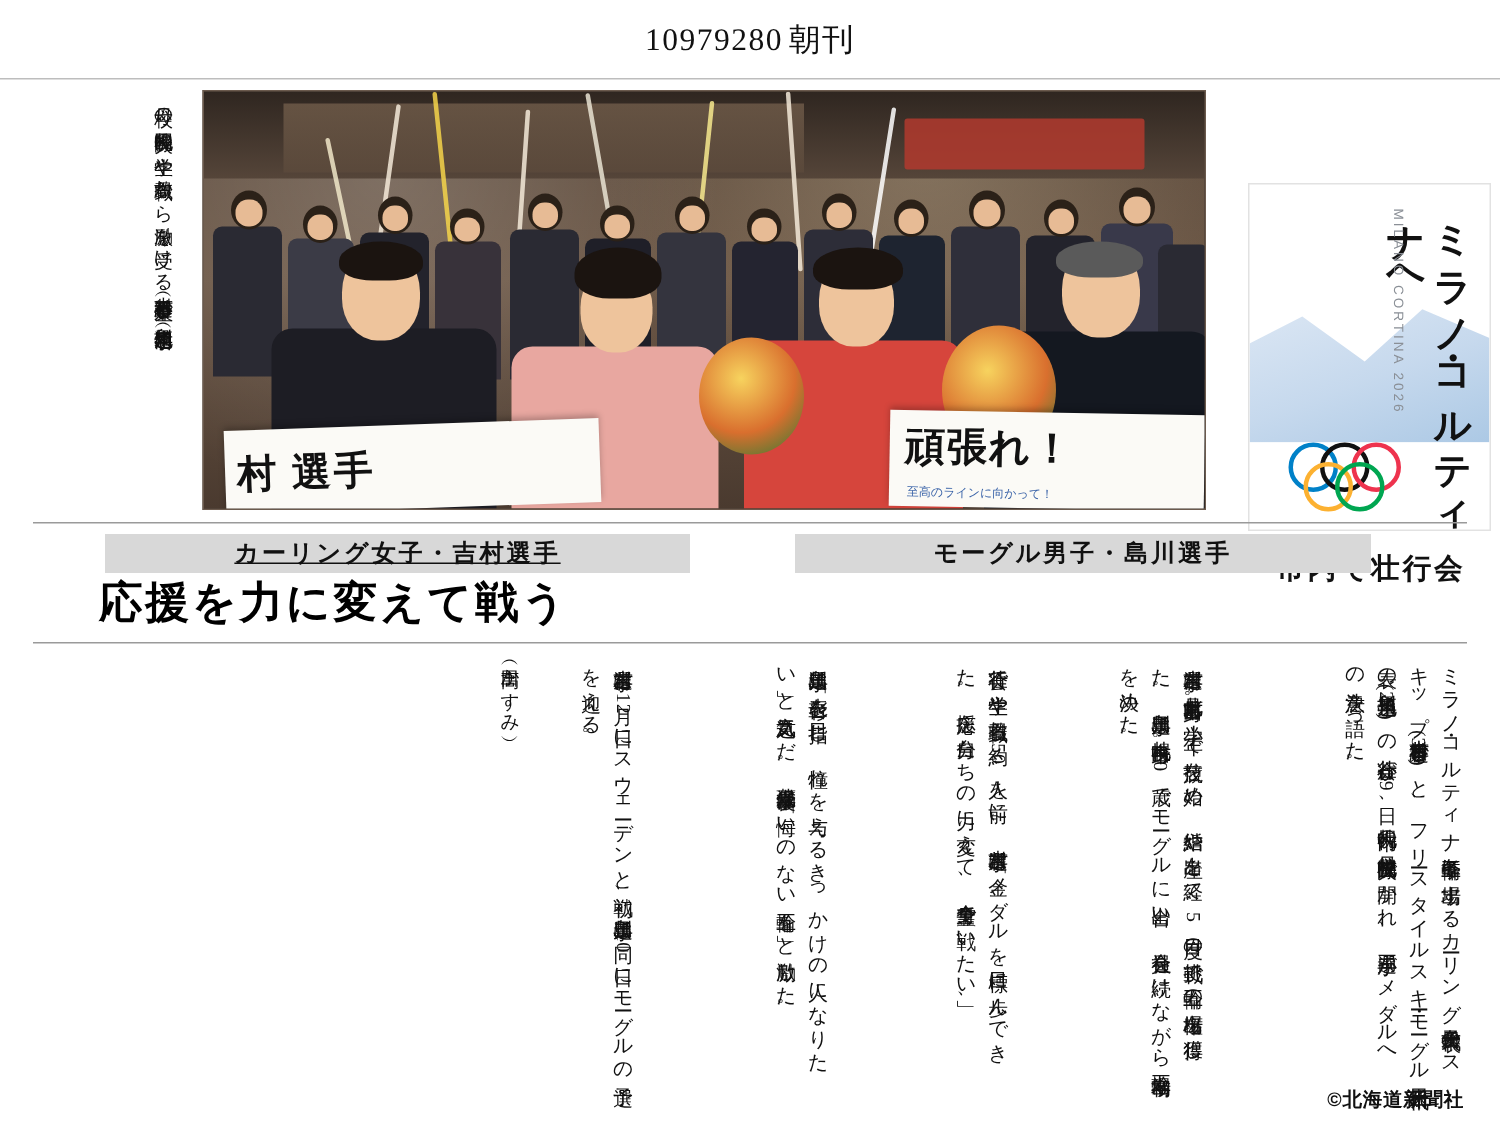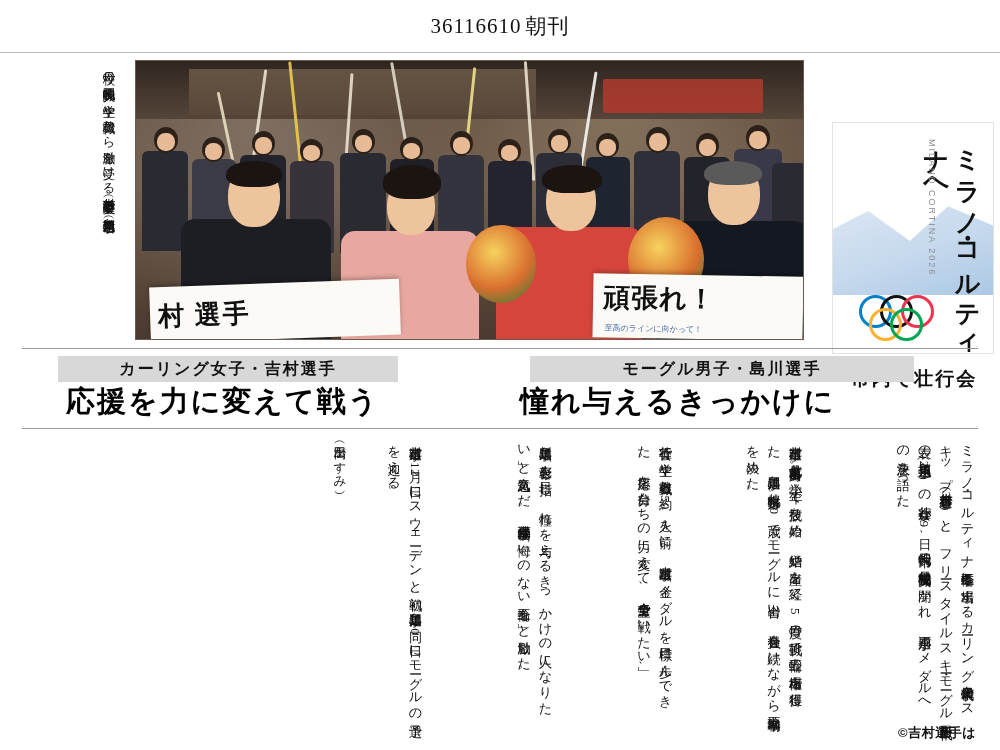--- a/index.html
+++ b/index.html
@@ -161,21 +161,21 @@
 
   
   .rule{position:absolute;left:22px;width:956px;height:1px;background:#9a9a9a;}
   .rule-top{top:348px;}
 
   .kicker{
     position:absolute;height:26px;background:#d8d8d8;
     display:flex;align-items:center;justify-content:center;
     font-size:16px;font-weight:bold;letter-spacing:2px;color:#111;
   }
-  .kicker-left{left:58px;top:356px;width:340px;}
+  .kicker-left{left:70px;top:356px;width:390px;text-decoration:underline;}
   .kicker-right{left:530px;top:356px;width:384px;}
 
   .headline{
     position:absolute;top:382px;font-size:29px;font-weight:bold;
     letter-spacing:2px;color:#000;white-space:nowrap;
   }
   .hl-left{left:66px;}
   .hl-right{left:520px;}
 
   .rule-mid{top:428px;}
@@ -206,21 +206,21 @@
     font-size:13px;font-weight:bold;letter-spacing:0.5px;
     font-family:"Liberation Sans",sans-serif;
   }
 </style>
 </head>
 <body>
 
 <div class="page">
 
   <div class="header">
-    <span class="date">36116610</span>
+    <span class="date">10979280</span>
     <span class="edition">朝刊</span>
   </div>
 
   <div class="photo-block">
 
     <div class="caption-vert">母校の札幌国際大の学生や教職員から激励を受ける吉村紗香選手（中央左）と島川拓也選手（同右）</div>
 
     <div class="photo">
       <div class="bg"></div>
       <div class="ceiling"></div>
@@ -352,27 +352,26 @@
       <div class="logo-caption">市内で壮行会</div>
     </div>
   </div>
 
   <div class="rule rule-top"></div>
 
   <div class="kicker kicker-left">カーリング女子・吉村選手</div>
   <div class="kicker kicker-right">モーグル男子・島川選手</div>
 
   <div class="headline hl-left">応援を力に変えて戦う</div>
-  <div class="headline hl-right">憧れ与えるきっかけに</div>
 
   <div class="rule rule-mid"></div>
 
   <div class="body-cols">
     <div class="col" style="width:172px;">ミラノ・コルティナ冬季五輪に出場するカーリング女子日本代表のスキップ吉村紗香選手(33)と、フリースタイルスキー・モーグル男子日本代表の島川拓也選手(27)の壮行会が29日、札幌市内の母校札幌国際大で開かれ、両選手がメダルへの決意を語った。</div>
     <div class="col" style="width:130px;">吉村選手は北見市常呂町出身。小学4年で競技を始め、結婚や出産を経て、5度目の挑戦で五輪の出場権を獲得した。島川選手は札幌市出身。10歳でモーグルに出合い、会社員を続けながら五輪初出場を決めた。</div>
     <div class="col" style="width:120px;">壮行会で学生や教職員ら約350人を前に、吉村選手は「金メダルを目標に歩んできた。応援を自分たちの力に変えて、全身全霊で戦いたい」、</div>
     <div class="col" style="width:130px;">島川選手は「表彰台を目指し、憧れを与えるきっかけの人になりたい」と意気込んだ。蔵満保幸学長は「悔いのない五輪を」と激励した。</div>
     <div class="col" style="width:76px;">吉村選手は2月12日にスウェーデンと初戦、島川選手は同10日にモーグルの予選を迎える。</div>
     <div class="col byline" style="width:30px;">（高田かすみ）</div>
   </div>
 
-  <div class="copyright">©吉村選手は</div>
+  <div class="copyright">©北海道新聞社</div>
 </div>
 
 </body></html>

